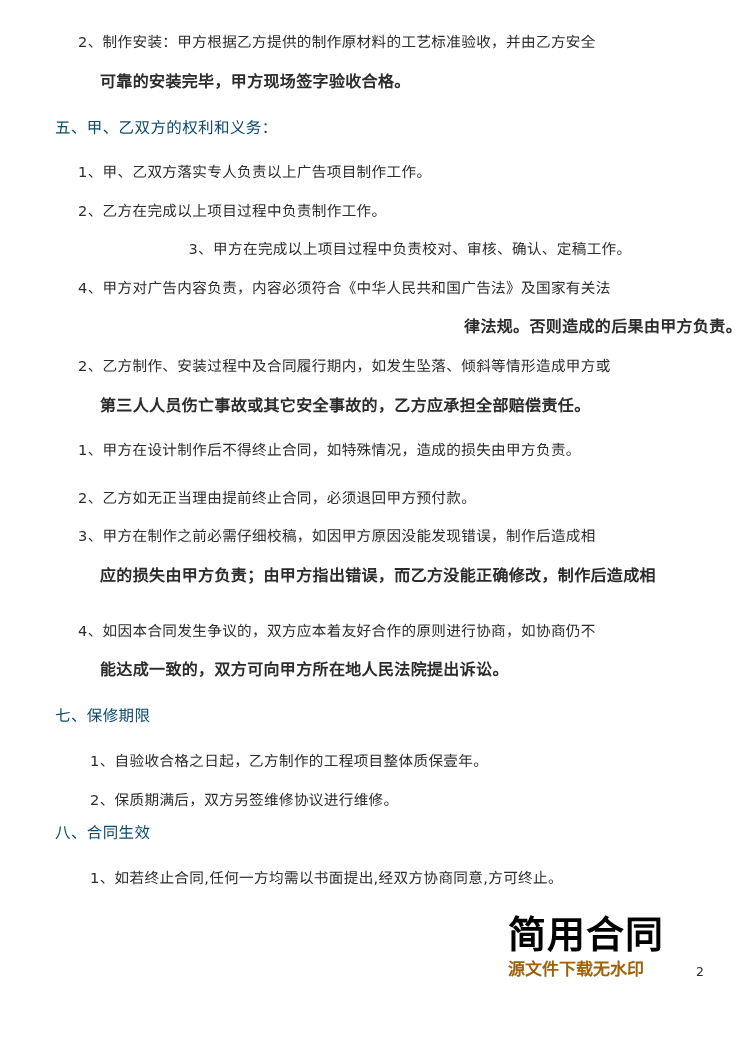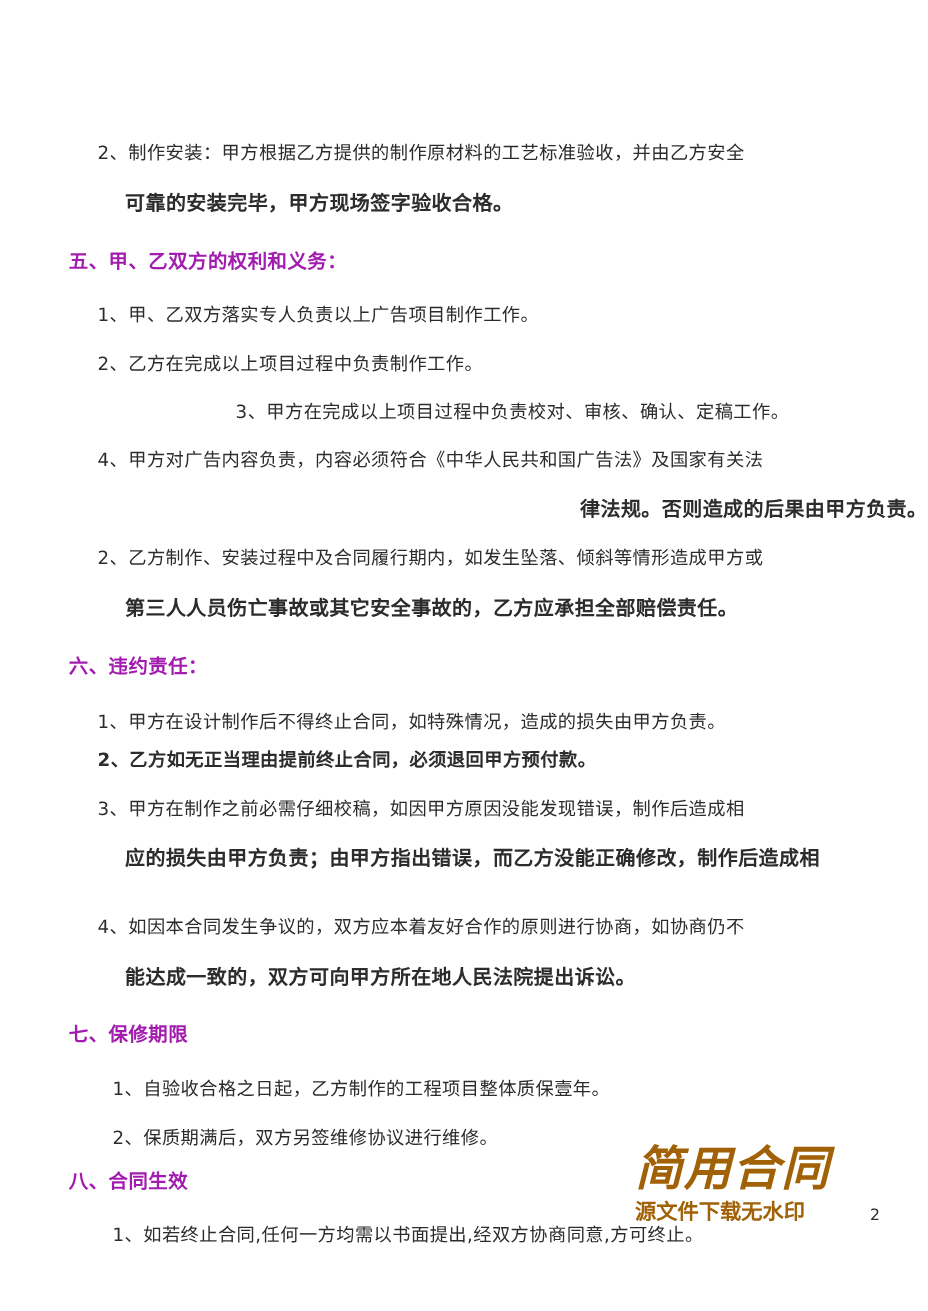--- a/index.html
+++ b/index.html
@@ -29,55 +29,54 @@
     height: 80px;
     pointer-events: none;
     z-index: 1;
     user-select: none;
   }
   #watermark .wm-main {
     font-family: "DejaVu Sans", "Liberation Sans", sans-serif;
     font-size: 38px;
     font-weight: 700;
     letter-spacing: 1px;
-    color: #a16207;
+    color: #000000;
     line-height: 1;
     white-space: nowrap;
-    font-style: italic;
   }
   #watermark .wm-sub {
     margin-top: 7px;
     font-family: Liberation Sans, sans-serif;
     font-size: 17px;
     font-weight: 700;
     letter-spacing: 0px;
     color: #a16207;
     line-height: 1;
     white-space: nowrap;
   }
 
   
   #doc {
     position: relative;
     z-index: 2;
-    padding-top: 116px;
+    padding-top: 35px;
   }
 
   .line {
     font-family: "DejaVu Sans", "Liberation Sans", sans-serif;
     color: #2c2c2c;
     white-space: nowrap;
     line-height: 1;
   }
 
   
   .heading {
     font-size: 15.5px;
-    font-weight: 700;
-    color: #a21caf;
+    font-weight: 400;
+    color: #0c4a6e;
     margin-left: 55px;
     letter-spacing: 0.4px;
   }
 
   
   .item {
     font-size: 14.6px;
     font-weight: 400;
     margin-left: 78px;
     letter-spacing: 0.35px;
@@ -122,23 +121,22 @@
       <div class="line item" style="margin-top: 0px;">2、制作安装：甲方根据乙方提供的制作原材料的工艺标准验收，并由乙方安全</div>
       <div class="line cont" style="margin-top: 24px;">可靠的安装完毕，甲方现场签字验收合格。</div>
       <div class="line heading" style="margin-top: 31px;">五、甲、乙双方的权利和义务：</div>
       <div class="line item" style="margin-top: 29px;">1、甲、乙双方落实专人负责以上广告项目制作工作。</div>
       <div class="line item" style="margin-top: 24px;">2、乙方在完成以上项目过程中负责制作工作。</div>
       <div class="line item" style="margin-top: 24px; text-align: center;">3、甲方在完成以上项目过程中负责校对、审核、确认、定稿工作。</div>
       <div class="line item" style="margin-top: 24px;">4、甲方对广告内容负责，内容必须符合《中华人民共和国广告法》及国家有关法</div>
       <div class="line cont" style="margin-top: 24px; text-align: right;">律法规。否则造成的后果由甲方负责。</div>
       <div class="line item" style="margin-top: 24px;">2、乙方制作、安装过程中及合同履行期内，如发生坠落、倾斜等情形造成甲方或</div>
       <div class="line cont" style="margin-top: 24px;">第三人人员伤亡事故或其它安全事故的，乙方应承担全部赔偿责任。</div>
-      <div class="line heading" style="margin-top: 31px;">六、违约责任：</div>
       <div class="line item" style="margin-top: 29px;">1、甲方在设计制作后不得终止合同，如特殊情况，造成的损失由甲方负责。</div>
-      <div class="line item" style="margin-top: 17px; font-weight: bold;">2、乙方如无正当理由提前终止合同，必须退回甲方预付款。</div>
+      <div class="line item" style="margin-top: 33px;">2、乙方如无正当理由提前终止合同，必须退回甲方预付款。</div>
       <div class="line item" style="margin-top: 24px;">3、甲方在制作之前必需仔细校稿，如因甲方原因没能发现错误，制作后造成相</div>
       <div class="line cont" style="margin-top: 24px;">应的损失由甲方负责；由甲方指出错误，而乙方没能正确修改，制作后造成相</div>
       <div class="line item" style="margin-top: 40px;">4、如因本合同发生争议的，双方应本着友好合作的原则进行协商，如协商仍不</div>
       <div class="line cont" style="margin-top: 24px;">能达成一致的，双方可向甲方所在地人民法院提出诉讼。</div>
       <div class="line heading" style="margin-top: 31px;">七、保修期限</div>
       <div class="line item item-deep" style="margin-top: 29px;">1、自验收合格之日起，乙方制作的工程项目整体质保壹年。</div>
       <div class="line item item-deep" style="margin-top: 24px;">2、保质期满后，双方另签维修协议进行维修。</div>
       <div class="line heading" style="margin-top: 19px;">八、合同生效</div>
       <div class="line item item-deep" style="margin-top: 29px;">1、如若终止合同,任何一方均需以书面提出,经双方协商同意,方可终止。</div>
     </div>

